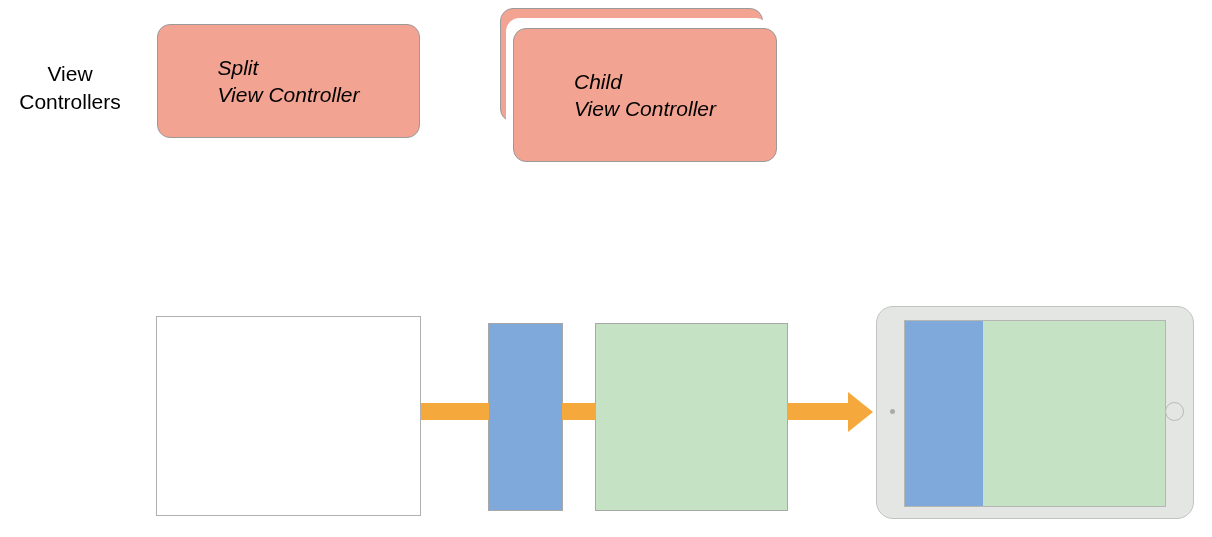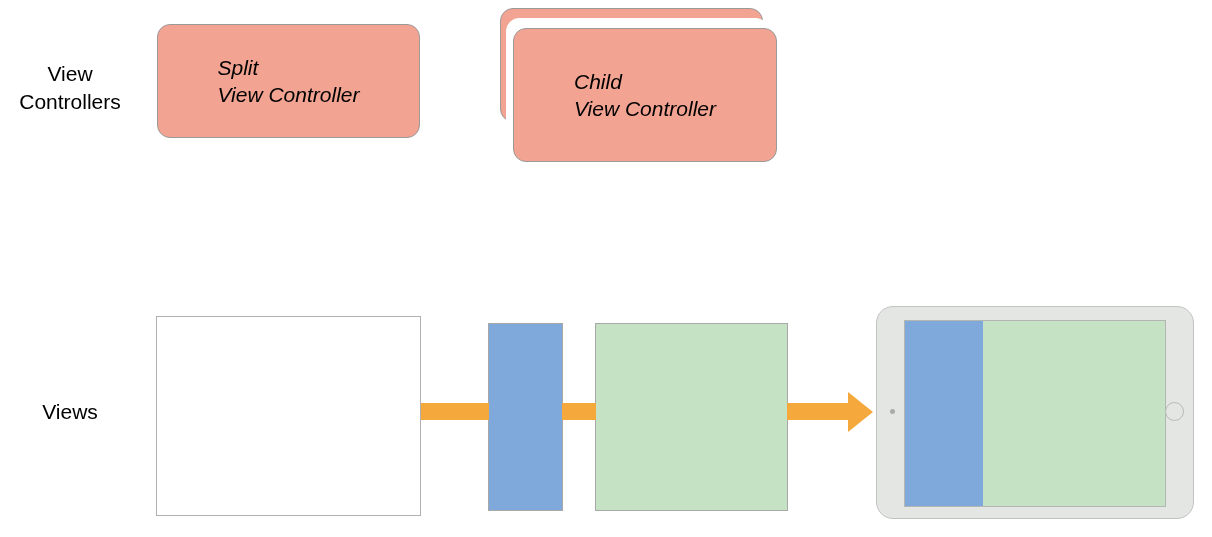--- a/index.html
+++ b/index.html
@@ -199,21 +199,20 @@
   }
 </style>
 </head>
 <body>
 
 <div class="stage">
 
   <div class="row-label" id="label-view-controllers">View
 Controllers</div>
 
-  <div class="row-label" id="label-views">Views</div>
 
   <div class="vc-card" id="card-split-vc">Split
 View Controller</div>
 
   <div class="vc-card" id="card-child-vc-back"></div>
 
   <div class="vc-card" id="card-child-vc-mid"></div>
 
   <div class="vc-card" id="card-child-vc-front">Child
 View Controller</div>

